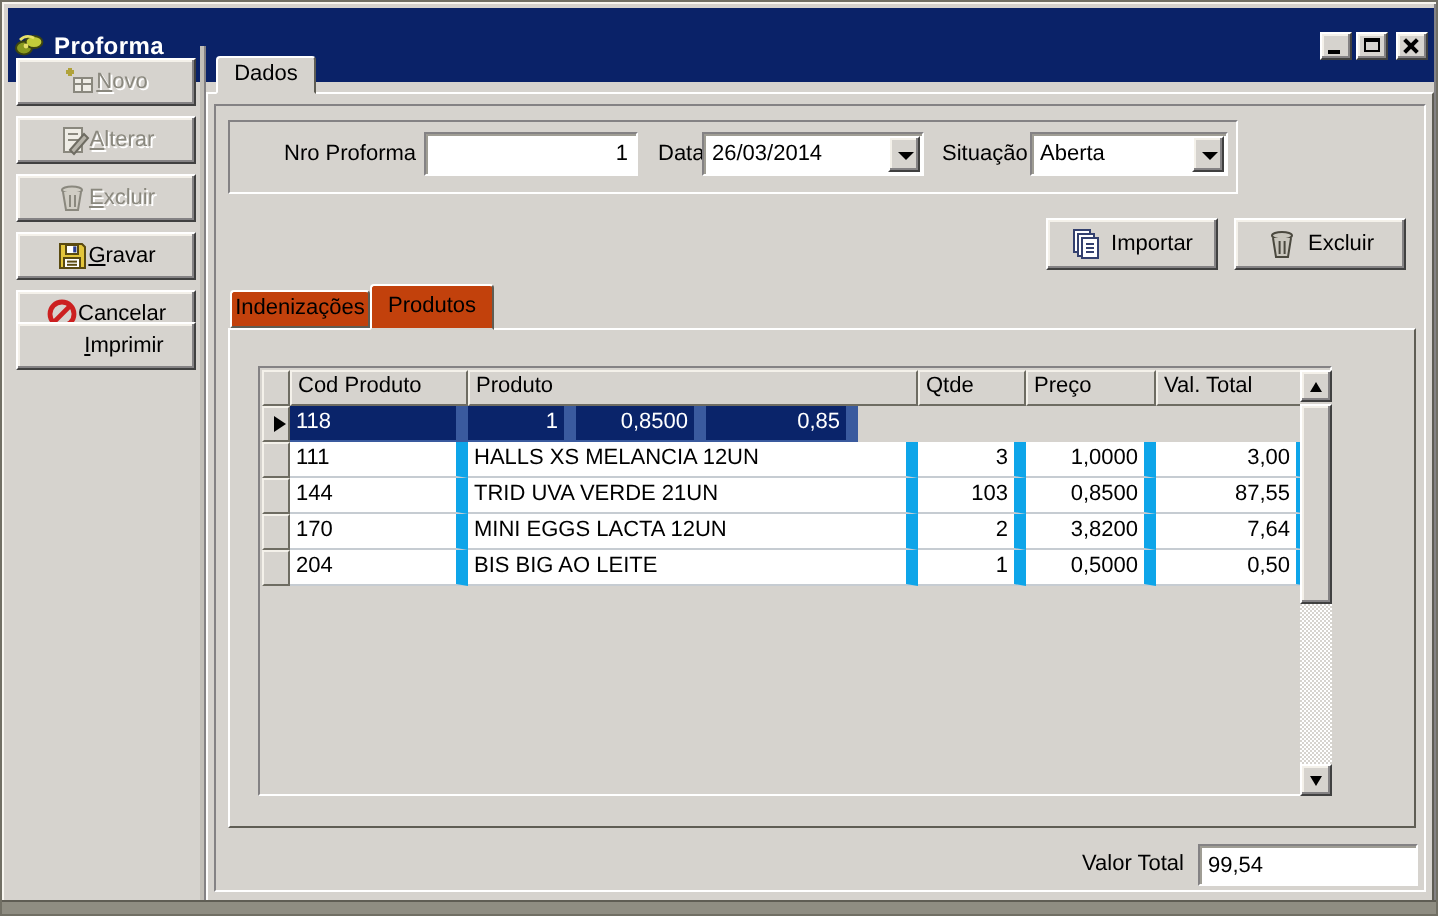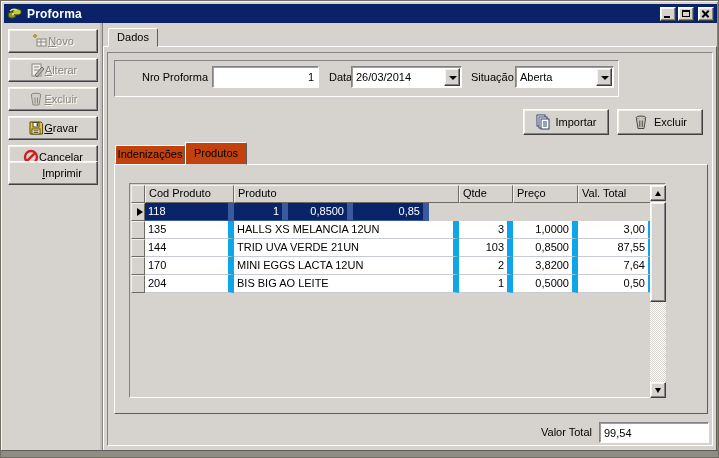--- a/index.html
+++ b/index.html
@@ -4,21 +4,21 @@
 <style>
   * { box-sizing: border-box; margin: 0; padding: 0; }
   html,body { background:#d6d3ce; }
   body { font-family:"Liberation Sans", sans-serif; font-size:11px; color:#000; }
 
   .window { position:relative; width:719px; height:458px; background:#d6d3ce;
             border:1px solid #716f64; overflow:hidden;
             box-shadow: inset 1px 1px 0 #f8f6f0, inset -1px -1px 0 #848284; }
 
   
-  .titlebar { position:absolute; left:3px; top:3px; width:713px; height:19px;
+  .titlebar { position:absolute; left:3px; top:3px; width:713px; height:37px;
               background:#0a2268; display:flex; align-items:center; padding:0 3px; }
   .title-text { color:#fff; font-weight:bold; font-size:12px; margin-left:4px; flex:1;
                 letter-spacing:.2px; }
   .wbtn { width:16px; height:14px; margin-left:2px; position:relative;
           background:#d6d3ce; border:1px solid; border-color:#fff #404040 #404040 #fff;
           box-shadow: inset -1px -1px 0 #848284, inset 1px 1px 0 #f4f1ea; }
   .wbtn.close { margin-left:4px; }
   .g-min { position:absolute; left:3px; bottom:2px; width:6px; height:2px; background:#000; }
   .g-max { position:absolute; left:3px; top:2px; width:8px; height:7px;
            border:1px solid #000; border-top-width:2px; }
@@ -265,21 +265,21 @@
             <span class="gcell c0 ind">
                 <i class="arrow"></i>
               </span>
             <span class="gcell c1">118</span>
             <span class="gcell c3">1</span>
             <span class="gcell c4">0,8500</span>
             <span class="gcell c5">0,85</span>
           </div>
           <div class="grow">
             <span class="gcell c0 ind"></span>
-            <span class="gcell c1">135</span>
+            <span class="gcell c1">111</span>
             <span class="gcell c2">HALLS XS MELANCIA 12UN</span>
             <span class="gcell c3">3</span>
             <span class="gcell c4">1,0000</span>
             <span class="gcell c5">3,00</span>
           </div>
           <div class="grow">
             <span class="gcell c0 ind"></span>
             <span class="gcell c1">144</span>
             <span class="gcell c2">TRID UVA VERDE 21UN</span>
             <span class="gcell c3">103</span>

